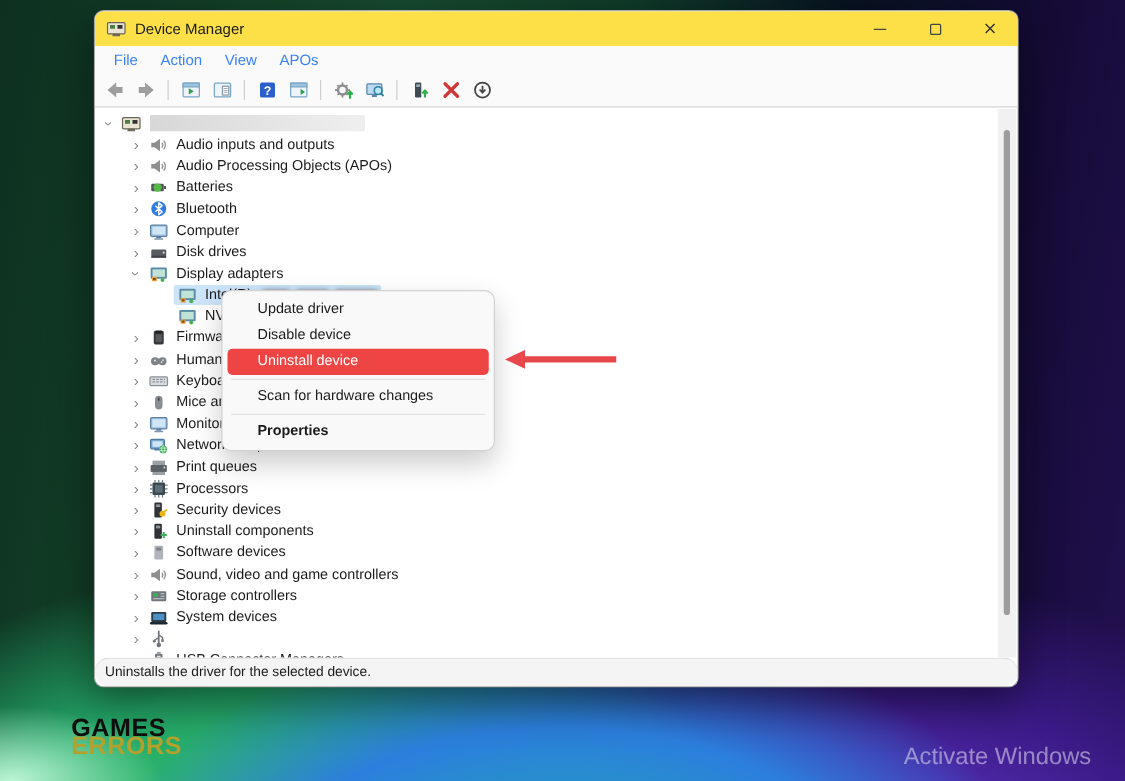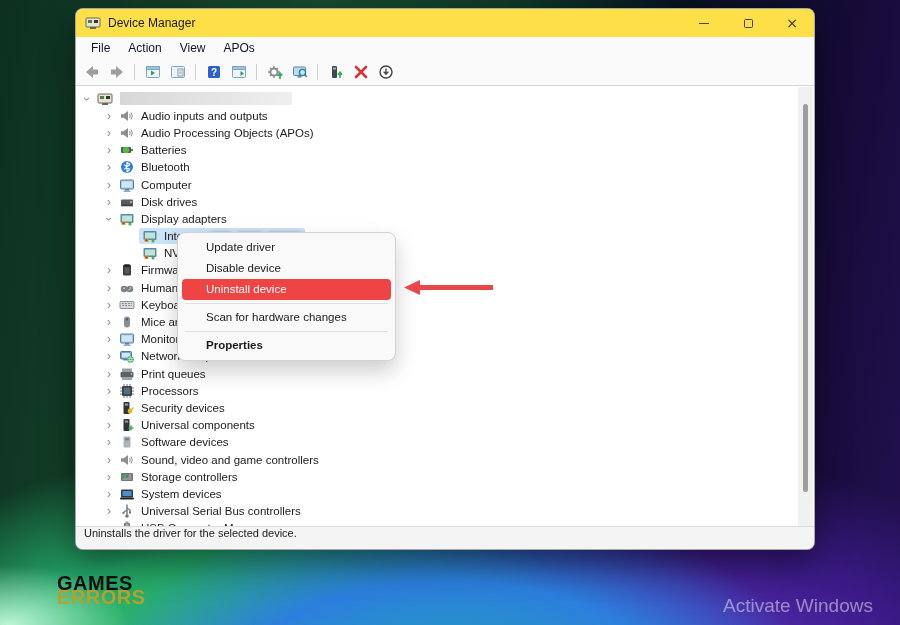--- a/index.html
+++ b/index.html
@@ -24,21 +24,21 @@
   }
   .titlebar{ height:28px; background:#fde047; display:flex; align-items:center; padding-left:9px; }
   .titlebar .appicon{ width:16px; height:16px; margin-right:7px; flex:0 0 auto; }
   .titlebar .ttl{ font-size:12px; color:#1a1a1a; }
   .wcontrols{ margin-left:auto; display:flex; height:28px; }
   .wbtn{ width:44px; height:28px; border:none; background:transparent; display:flex; align-items:center; justify-content:center; color:#333; cursor:default; }
   .g-min{ display:block; width:10px; height:1px; background:#444; }
   .g-max{ display:block; width:9px; height:9px; border:1.2px solid #444; border-radius:1.5px; }
   .g-close{ font-size:14px; line-height:1; color:#333; font-family:"DejaVu Sans",sans-serif; }
   .menubar{ height:22px; background:#fafafa; display:flex; align-items:center; padding-left:6px; }
-  .menu-item{ font-size:12px; color:#0f172a; padding:2px 9px;text-align:right; }
+  .menu-item{ font-size:12px; color:#3b82f6; padding:2px 9px;text-align:right; }
   .toolbar{ height:27px; background:#fafafa; border-bottom:1px solid #d6d6d6; display:flex; align-items:center; padding-left:4px; gap:2px; }
   .tbtn{ width:23px; height:22px; border:none; background:transparent; display:flex; align-items:center; justify-content:center; padding:0; }
   .tbtn svg{ width:16px; height:16px; }
   .tsep{ width:1px; height:16px; background:#cfcfcf; margin:0 4px; }
   
   .tree{ position:absolute; left:0; right:16px; top:78px; bottom:23px; background:#fff; overflow:hidden; padding-top:3px; }
   .trow{ height:17.2px; display:flex; align-items:center; font-size:11.5px; color:#1b1b1b; white-space:nowrap; }
   .lvl0{ padding-left:4px; } .lvl1{ padding-left:26px; } .lvl2{ padding-left:49px; }
   .chev{ width:14px; flex:0 0 auto; text-align:center; color:#8a8a8a; font-size:12px; line-height:1; display:inline-block; }
   .chev.open{ transform:rotate(90deg); }
@@ -50,22 +50,22 @@
   .censor{ width:172px; height:13px; margin-left:4px; border-radius:1px;
            background:linear-gradient(90deg,#d7d7d7,#efefef); }
   .smudge i{ display:inline-block; height:8px; background:#6e6e6e; opacity:.85;
              filter:blur(2px); border-radius:2px; margin-left:5px; vertical-align:middle; }
   .smudge i:nth-child(1){ width:22px; } .smudge i:nth-child(2){ width:26px; } .smudge i:nth-child(3){ width:34px; }
   
   .sbar{ position:absolute; right:1px; top:78px; bottom:23px; width:15px; background:#f1f1f1; }
   .sthumb{ position:absolute; left:5px; top:17px; width:5px; height:388px; background:#9d9d9d; border-radius:3px; }
   
   .statusbar{ position:absolute; left:0; right:0; bottom:0; height:23px; background:#f4f4f4;
-              border-top:1px solid #dcdcdc; display:flex; padding-left:8px;
-              font-size:11px; color:#1a1a1a; }
+              border-top:1px solid #dcdcdc; display:flex; align-items:center; padding-left:8px;
+              font-size:11px; color:#1a1a1a;border-radius:11px; }
   
   .ctx{ position:absolute; left:177px; top:232px; width:219px; z-index:20;
         background:#f9f9f9; border:1px solid #d2d2d2; border-radius:8px;
         box-shadow:0 10px 22px rgba(0,0,0,.20); padding:4px; }
   .mitem{ height:21px; line-height:21px; font-size:11.5px; color:#1a1a1a;
           padding-left:24px; border-radius:4px; }
   .mitem.hl{ background:#ef4444; color:#fff; }
   .mitem.bold{ font-weight:bold; }
   .msep{ height:1px; background:#e1e1e1; margin:3px 3px; }
   
@@ -432,21 +432,21 @@
       </div>
       <div class="trow lvl1">
         <span class="chev">›</span>
         <span class="ticon">
           <svg viewBox="0 0 16 16">
             <rect x="4.5" y="2" width="6" height="12" rx="1" fill="#2f3338"></rect>
             <rect x="5.8" y="3.5" width="3.4" height="2.2" fill="#8e979e"></rect>
             <path d="M12 8.5v5M9.5 11H14.5" stroke="#3fae5a" stroke-width="1.6"></path>
           </svg>
         </span>
-        <span class="tlabel">Universal components</span>
+        <span class="tlabel">Uninstall components</span>
       </div>
       <div class="trow lvl1">
         <span class="chev">›</span>
         <span class="ticon">
           <svg viewBox="0 0 16 16">
             <rect x="4.5" y="2.5" width="7" height="11" rx="1" fill="#aeb4ba"></rect>
             <rect x="6" y="4" width="4" height="2.5" fill="#7d848b"></rect>
           </svg>
         </span>
         <span class="tlabel">Software devices</span>
@@ -487,21 +487,20 @@
         <span class="chev">›</span>
         <span class="ticon">
           <svg viewBox="0 0 16 16">
             <path d="M8 1.5v10" stroke="#6f757b" stroke-width="1.4"></path>
             <circle cx="8" cy="13" r="1.8" fill="#6f757b"></circle>
             <path d="M8 5l3 2v2M8 7 5 9v1.5" stroke="#6f757b" stroke-width="1.2" fill="none"></path>
             <rect x="10" y="8.5" width="2" height="2" fill="#6f757b"></rect>
             <circle cx="4.2" cy="10" r="1" fill="#6f757b"></circle>
           </svg>
         </span>
-        <span class="tlabel">Universal Serial Bus controllers</span>
       </div>
       <div class="trow lvl1">
         <span class="chev">›</span>
         <span class="ticon">
           <svg viewBox="0 0 16 16">
             <rect x="5" y="3" width="6" height="10" rx="1" fill="#6f757b"></rect>
             <rect x="6.5" y="1.5" width="3" height="2" fill="#9aa0a6"></rect>
             <path d="M6.5 5h3" stroke="#dfe3e6"></path>
           </svg>
         </span>

